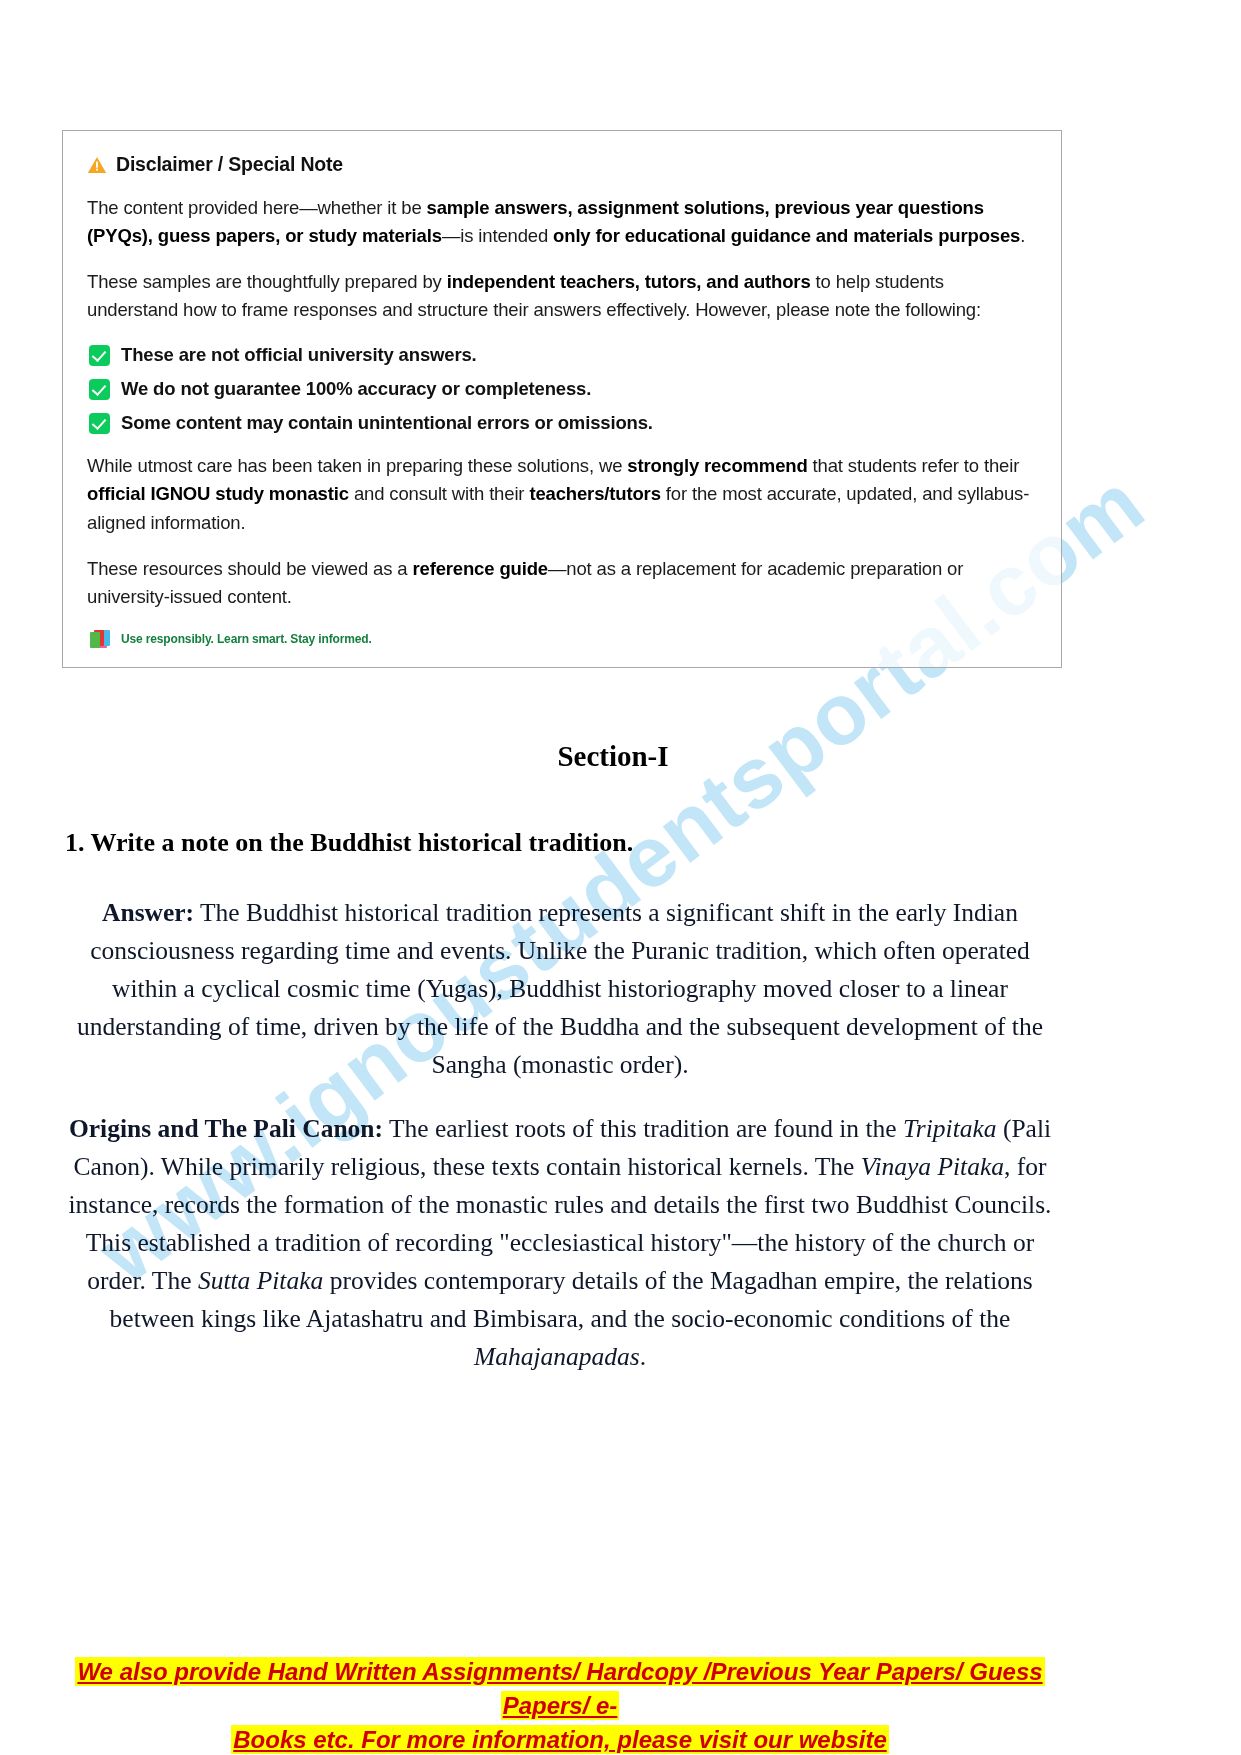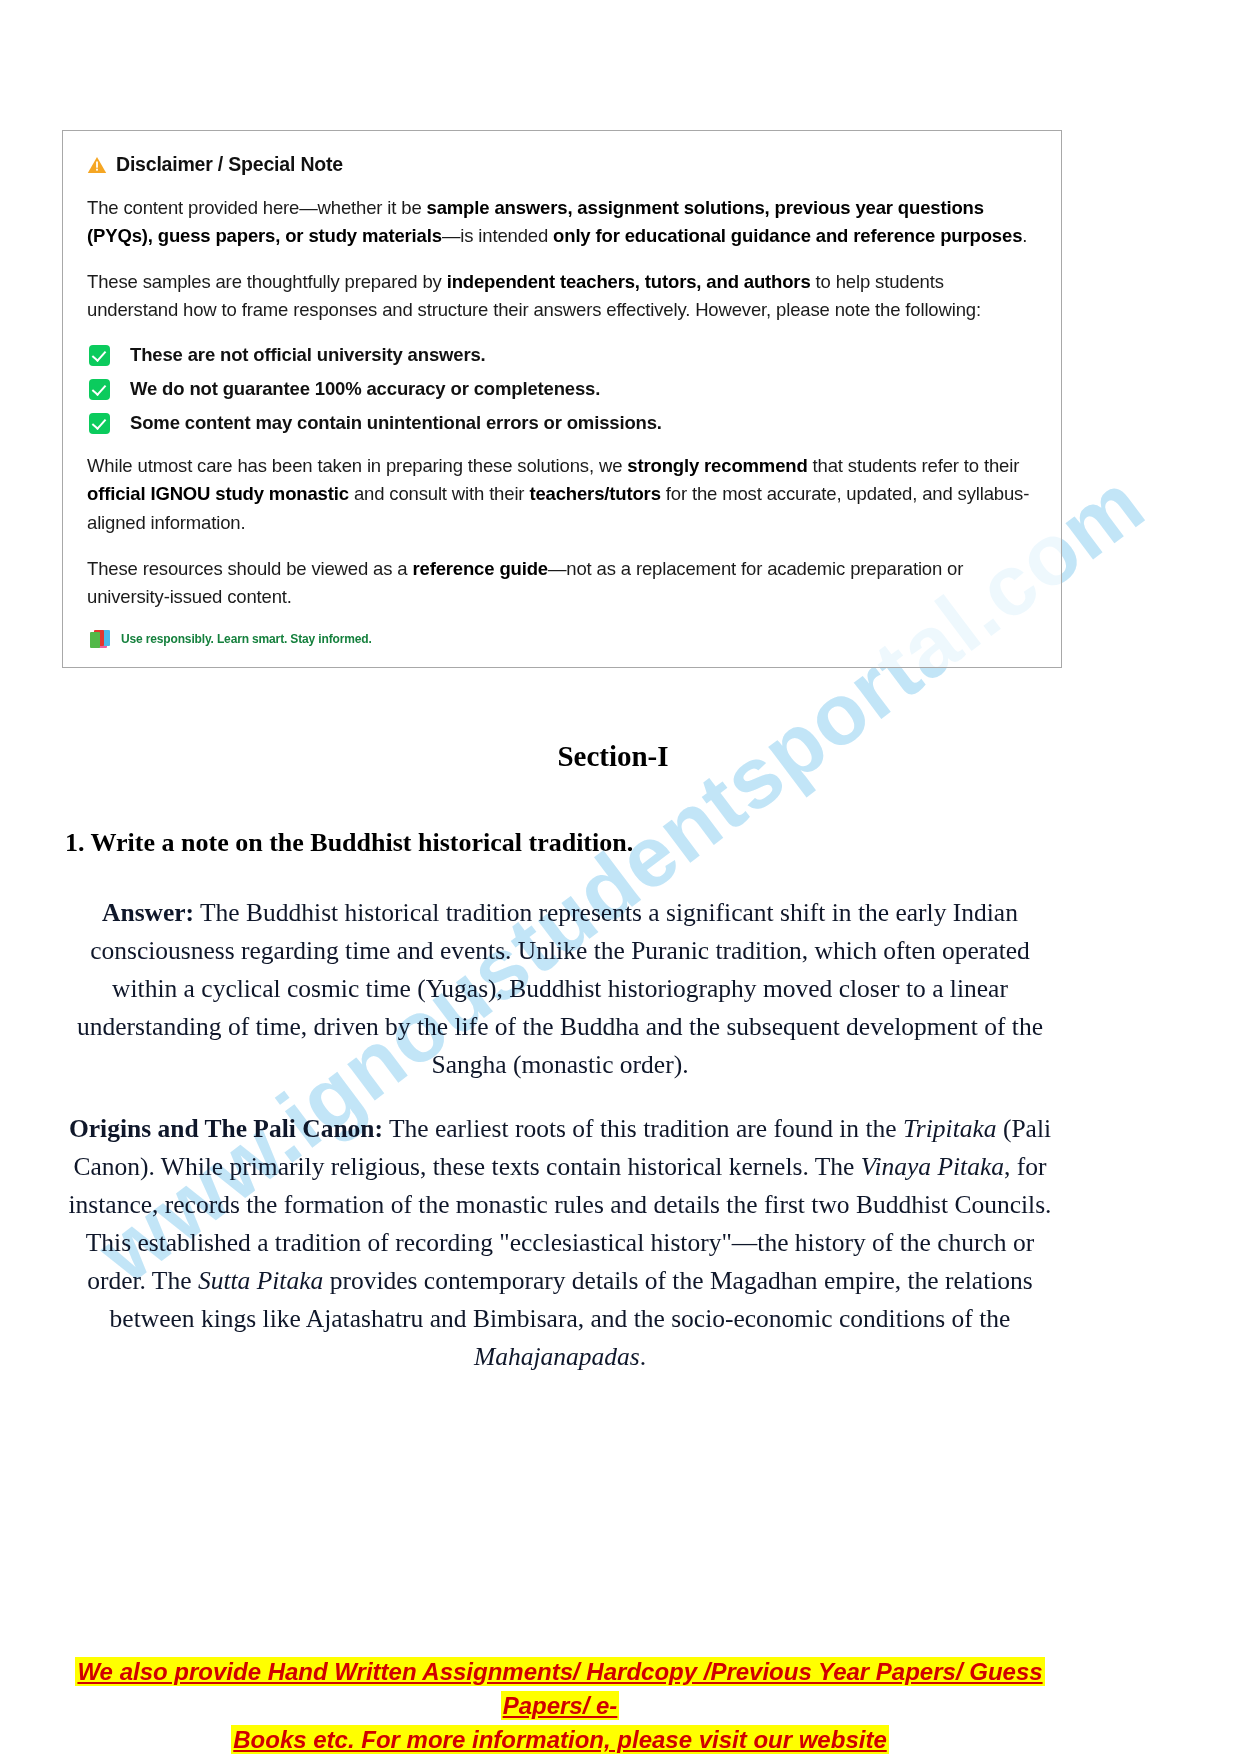--- a/index.html
+++ b/index.html
@@ -82,21 +82,21 @@
   .d-para b { font-weight: 700; color:#000; }
 
   .check-list {
     margin: 0 0 16px 4px;
     padding: 0;
     list-style: none;
   }
   .check-list li {
     display: flex;
     align-items: flex-start;
-    gap: 20px;
+    gap: 11px;
     font-size: 18.5px;
     font-weight: 700;
     color: #111;
     line-height: 1.44;
     margin-bottom: 7px;
     letter-spacing: -0.15px;
   }
   .check-box {
     flex: 0 0 auto;
     width: 21px;
@@ -216,21 +216,21 @@
       <span class="warn-icon">
         <svg width="20" height="18" viewBox="0 0 20 18" aria-hidden="true">
           <path d="M10 1 L19.2 17 L0.8 17 Z" fill="#f5a623"></path>
           <rect x="9.1" y="5.5" width="1.8" height="6.2" fill="#ffffff"></rect>
           <rect x="9.1" y="12.7" width="1.8" height="1.9" fill="#ffffff"></rect>
         </svg>
       </span>
       <span>Disclaimer / Special Note</span>
     </div>
 
-    <p class="d-para"><span>The content provided here—whether it be </span><b>sample answers, assignment solutions, previous year questions (PYQs), guess papers, or study materials</b><span>—is intended </span><b>only for educational guidance and reference purposes</b><span>.</span></p>
+    <p class="d-para"><span>The content provided here—whether it be </span><b>sample answers, assignment solutions, previous year questions (PYQs), guess papers, or study materials</b><span>—is intended </span><b>only for educational guidance and materials purposes</b><span>.</span></p>
 
     <p class="d-para"><span>These samples are thoughtfully prepared by </span><b>independent teachers, tutors, and authors</b><span> to help students understand how to frame responses and structure their answers effectively. However, please note the following:</span></p>
 
     <ul class="check-list">
       <li>
         <span class="check-box"></span>
         <span>These are not official university answers.</span>
       </li>
       <li>
         <span class="check-box"></span>

